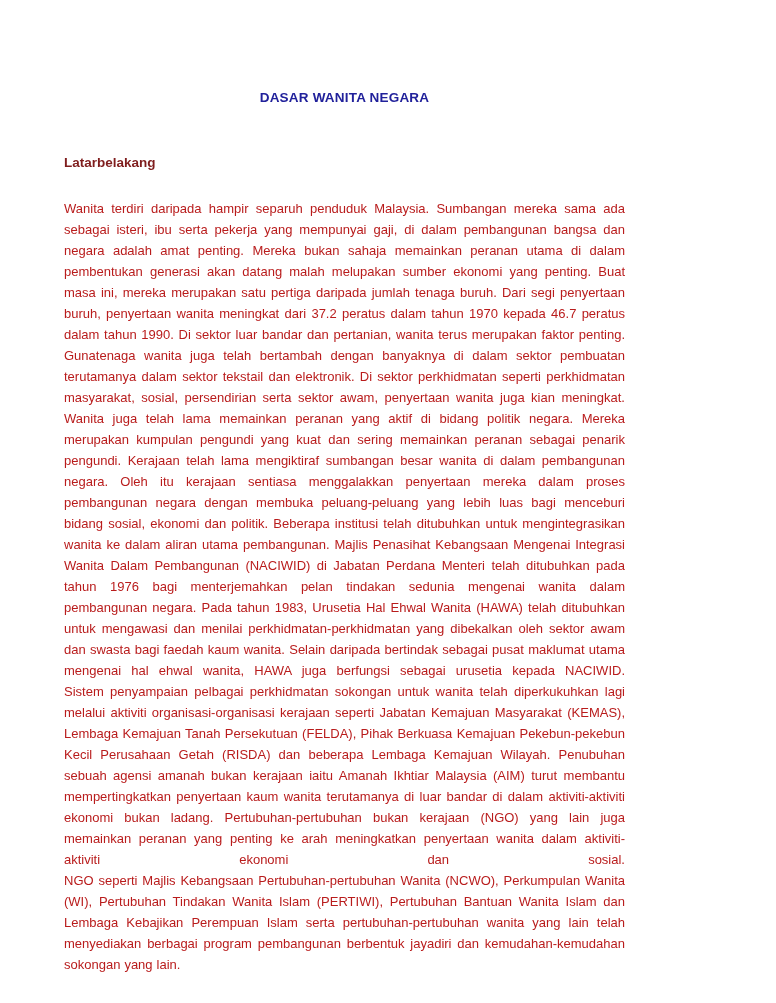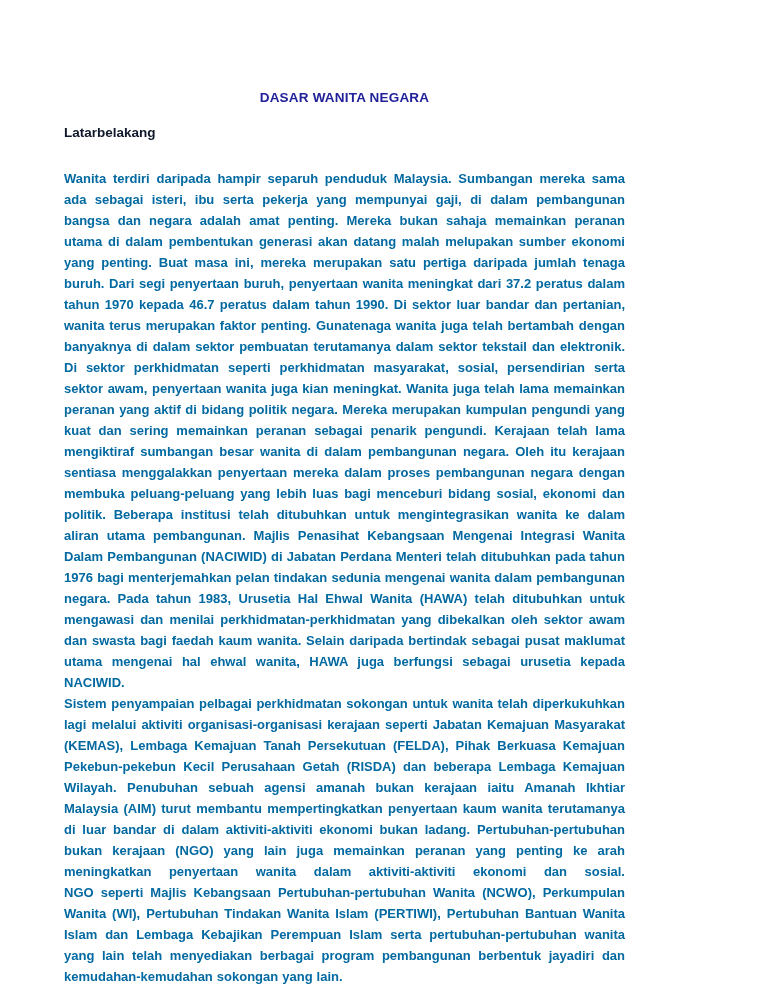--- a/index.html
+++ b/index.html
@@ -20,33 +20,32 @@
   }
   .doc-title {
     margin: 0;
     text-align: center;
     font-size: 13.5px;
     font-weight: bold;
     letter-spacing: 0.2px;
     color: #21219B;
   }
   .section-heading {
-    margin: 20px 0 0 0;
+    margin: 50px 0 0 0;
     font-size: 13.5px;
     font-weight: bold;
-    color: #0f172a;
+    color: #7f1d1d;
   }
   .body-para {
     margin: 0;
     font-size: 13px;
     line-height: 21px;
     text-align: justify;
-    color: #0369a1;
+    color: #b91c1c;
     word-spacing: 0.4px;
-    font-weight: bold;
   }
   .body-para.first {
     margin-top: 28px;
   }
   .body-para + .body-para {
   }
   
   .last-justified {
     text-align-last: justify;
   }

